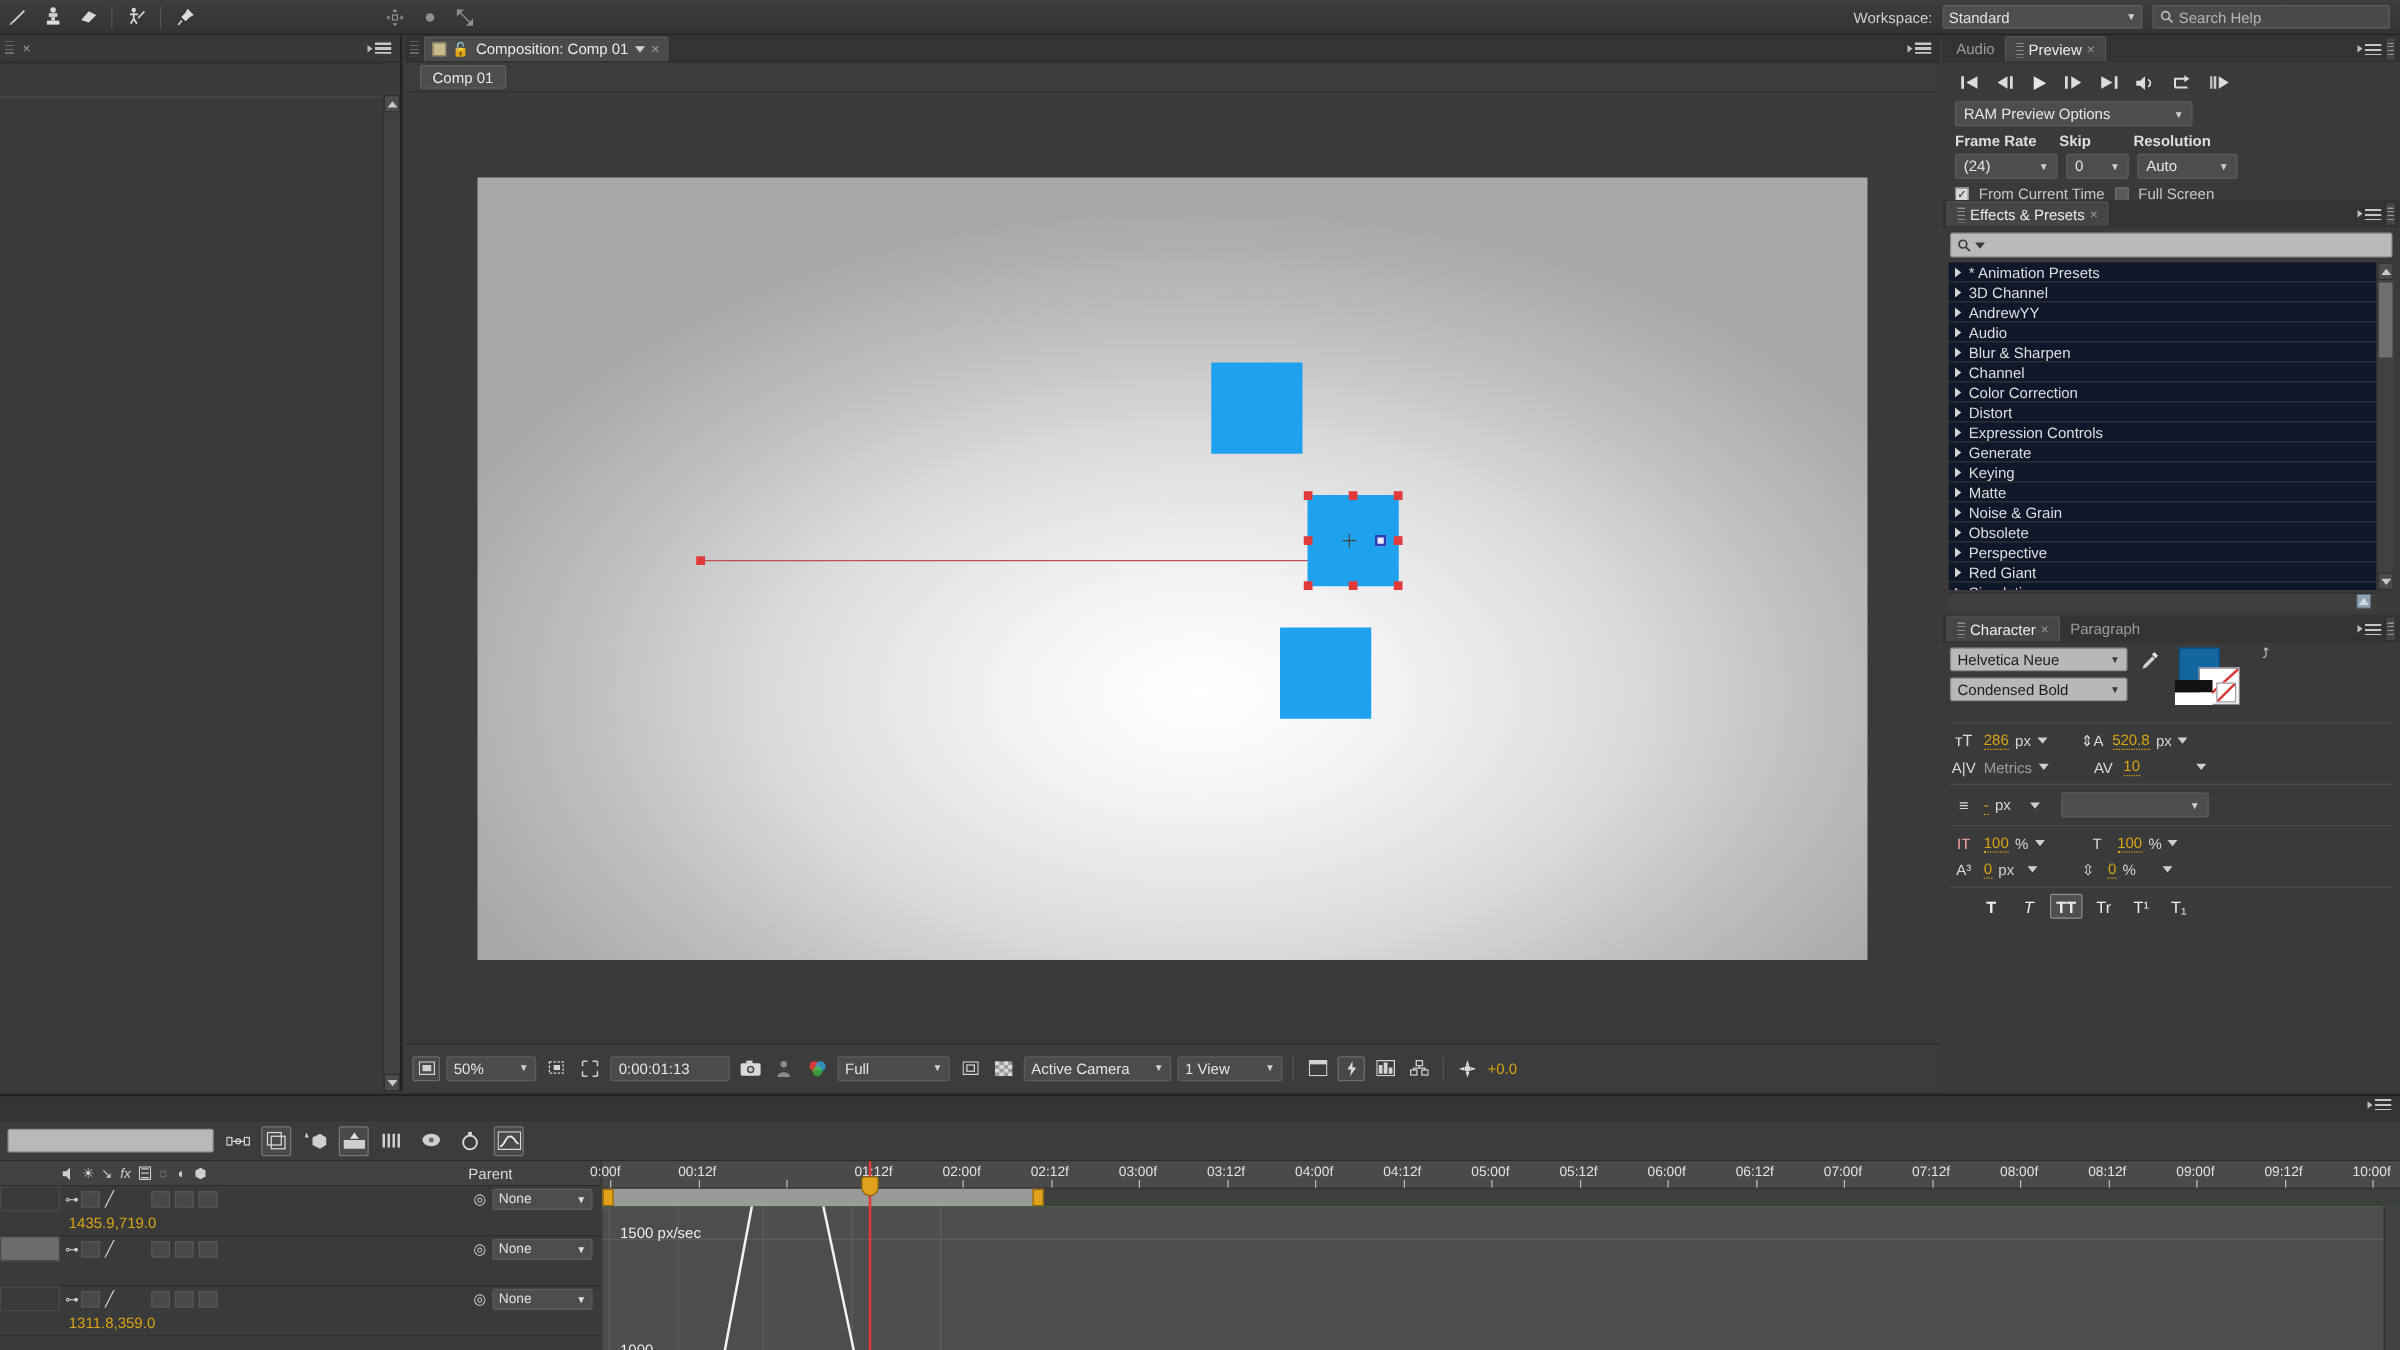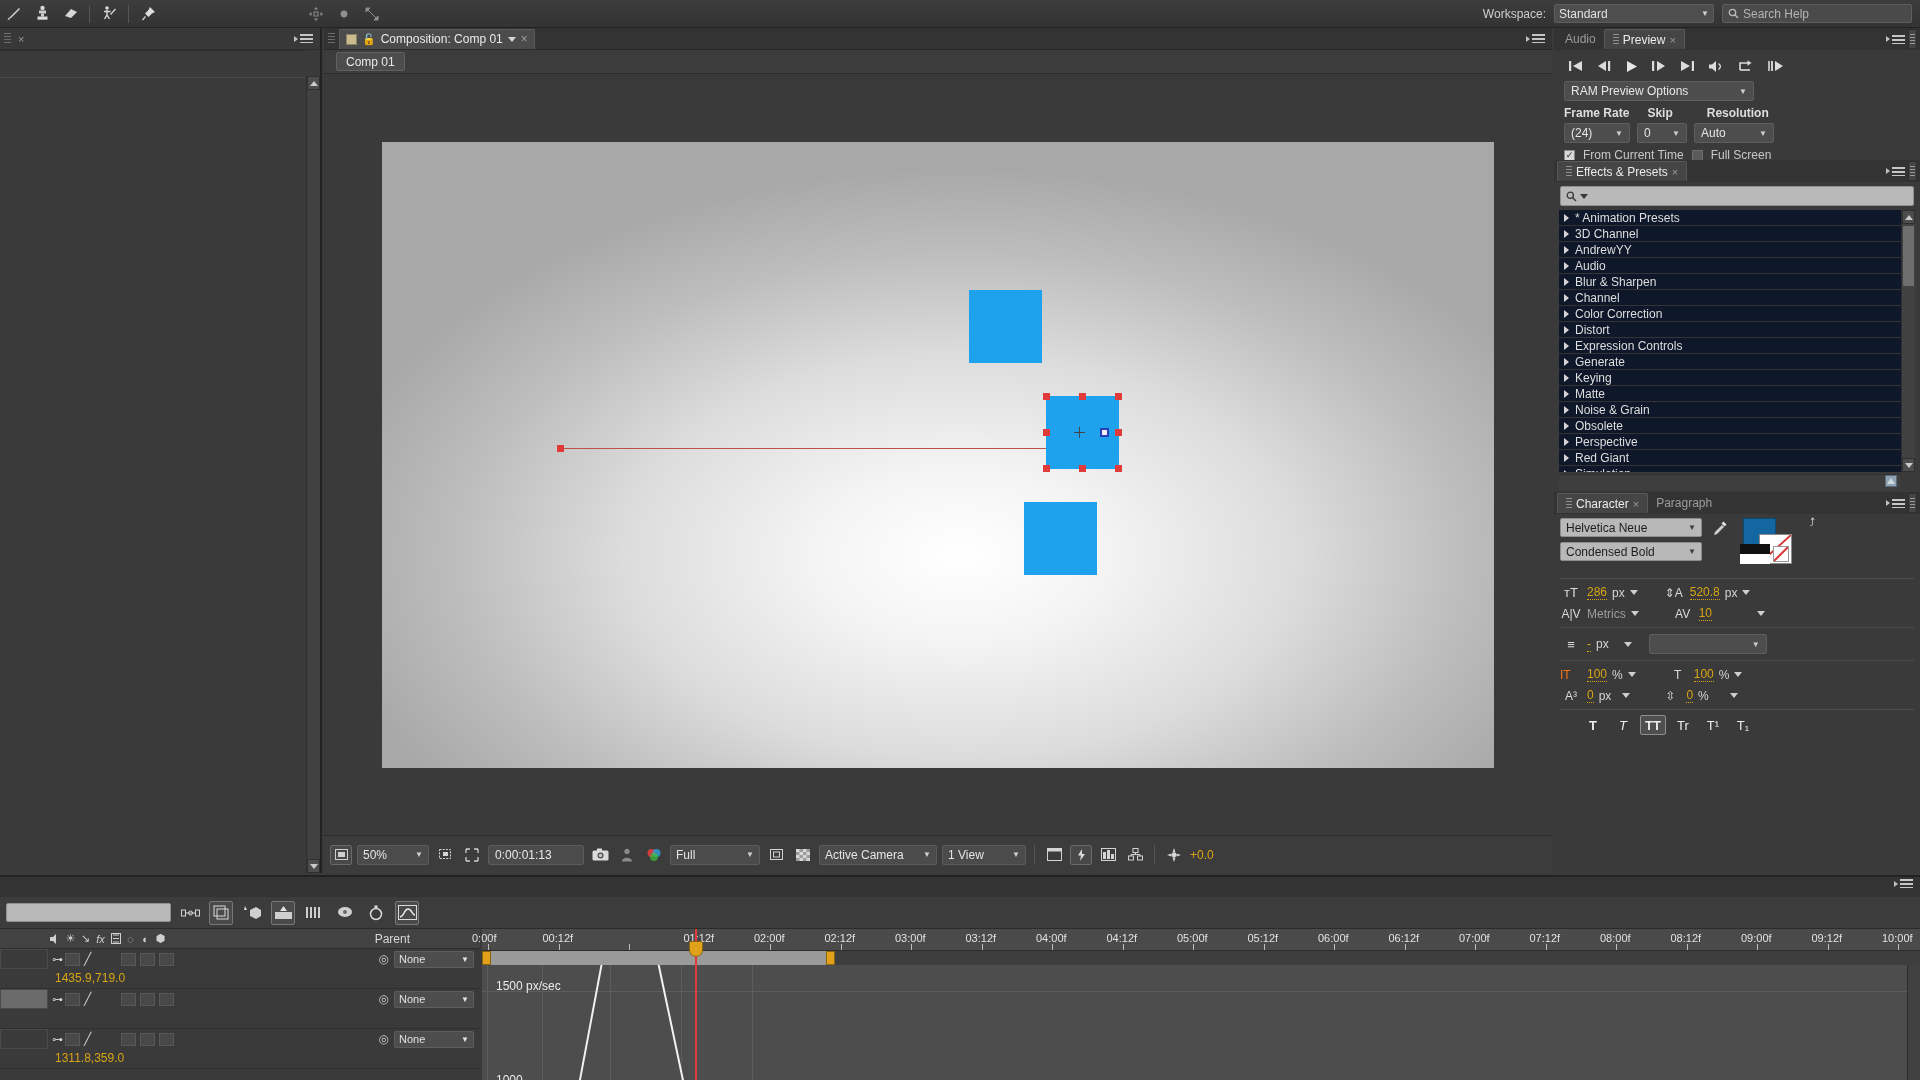--- a/index.html
+++ b/index.html
@@ -552,21 +552,21 @@
         </div>
       </div>
 
       <div class="prow" style="gap:18px;padding-left:10px;padding-top:5px">
         <span class="hdr-sm">Frame Rate</span>
         <span class="hdr-sm">Skip</span>
         <span class="hdr-sm" style="margin-left:16px">Resolution</span>
       </div>
 
       <div class="prow" style="gap:7px;padding-left:10px;padding-top:3px">
-        <div class="sel-box" style="width:66px">
+        <div class="sel-box" style="width:82px">
           <span>(24)</span>
           <span class="car">▼</span>
         </div>
         <div class="sel-box" style="width:50px">
           <span>0</span>
           <span class="car">▼</span>
         </div>
         <div class="sel-box" style="width:80px">
           <span>Auto</span>
           <span class="car">▼</span>
@@ -788,21 +788,21 @@
         <i class="dncar" style="margin-left:10px"></i>
         <div class="sel-box" style="width:118px;margin-left:12px">
           <span></span>
           <span class="car">▼</span>
         </div>
       </div>
 
       <div class="hr"></div>
 
       <div class="crow" style="gap:5px;padding-top:6px">
-        <span style="color:#f97316;width:22px;font-size:12px">IT</span>
+        <span style="color:#fca5a5;width:22px;text-align:center;font-size:12px">IT</span>
         <span class="cnum">100</span>
         <span class="cunit">%</span>
         <i class="dncar"></i>
         <span style="color:#dadada;margin-left:26px;width:22px;text-align:center;font-size:12px">T</span>
         <span class="cnum">100</span>
         <span class="cunit">%</span>
         <i class="dncar"></i>
       </div>
 
       <div class="crow" style="gap:5px;padding-top:6px">

